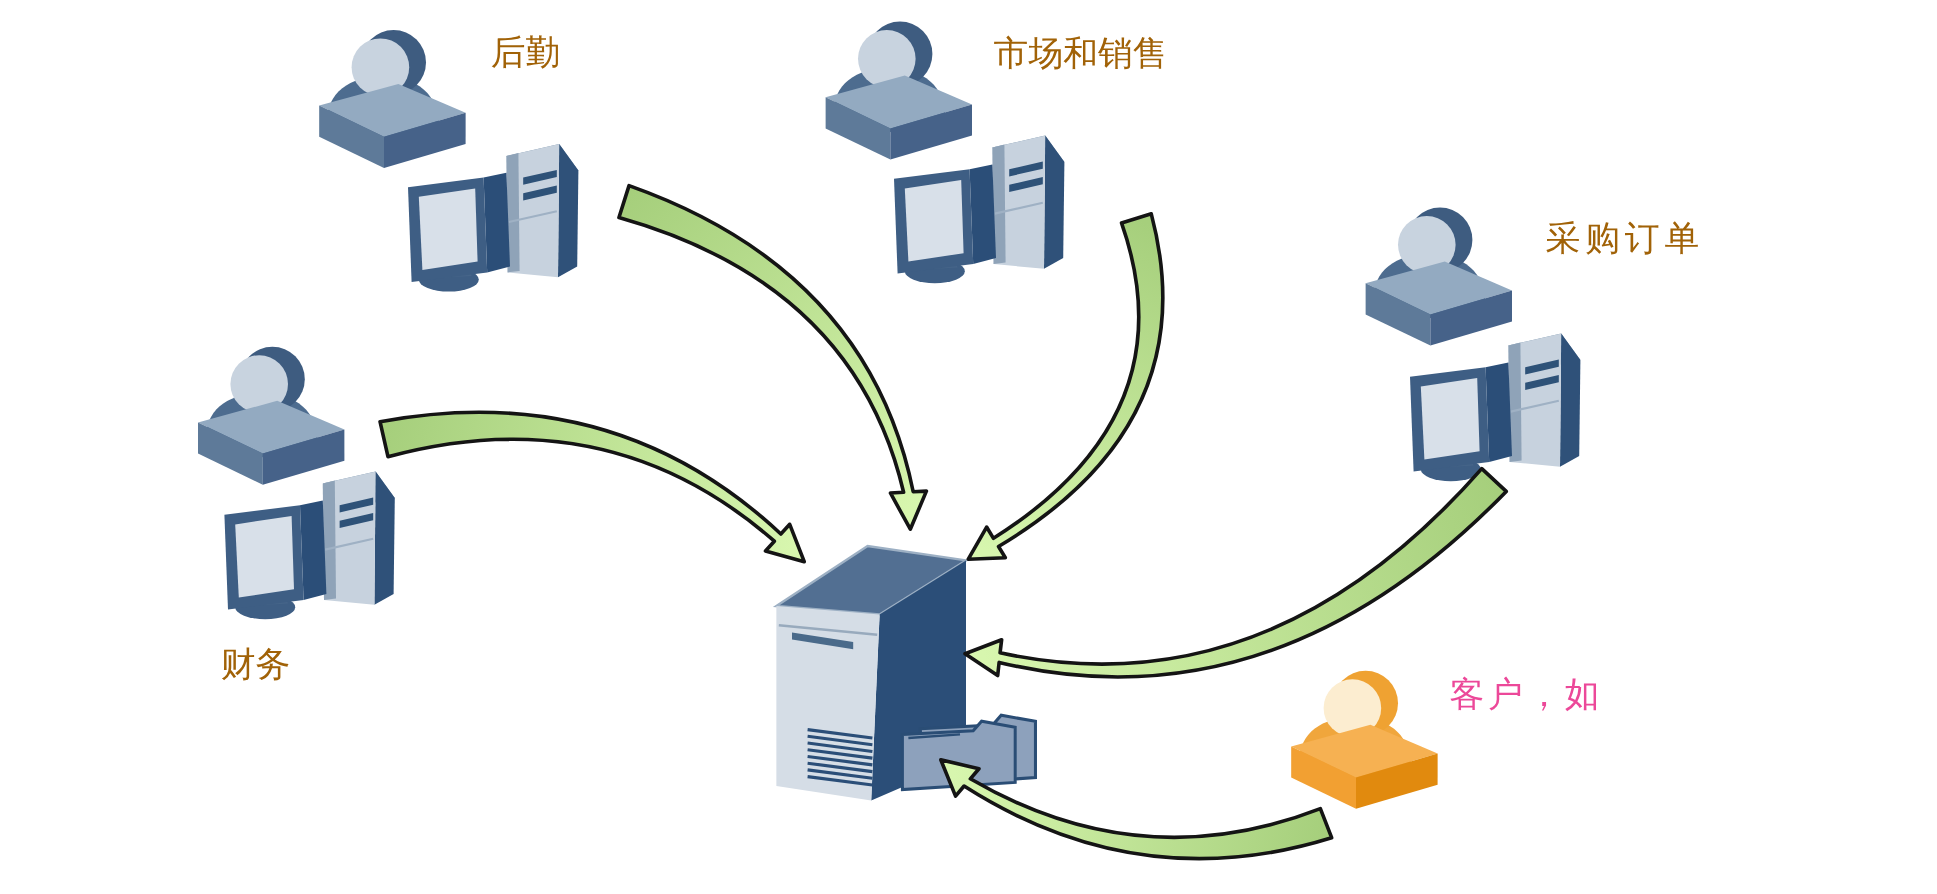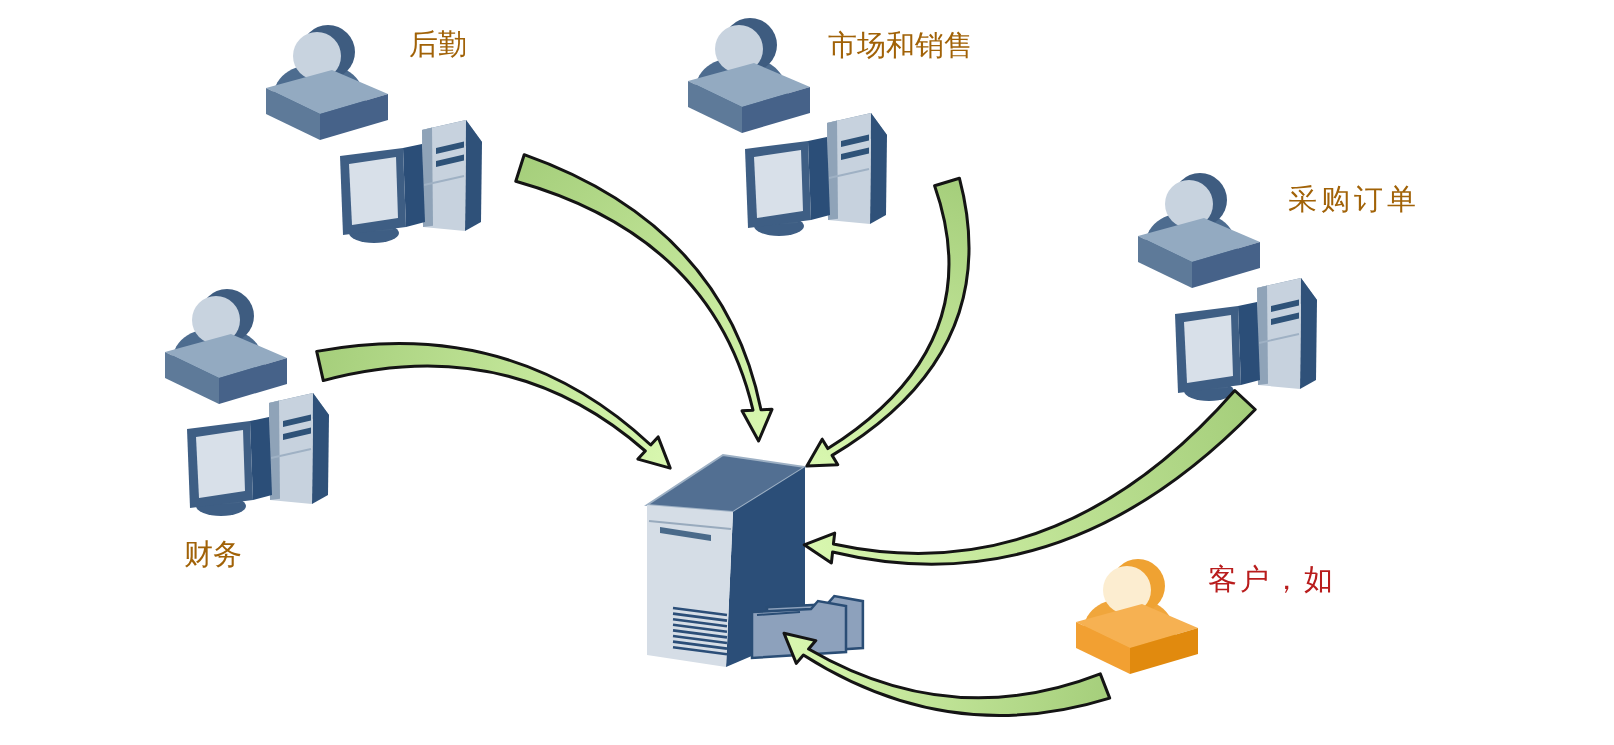--- a/index.html
+++ b/index.html
@@ -16,21 +16,21 @@
     font-size:29px;
     color:#a16207;
     white-space:nowrap;
     line-height:1.2;
     font-family:Liberation Serif, serif;
   }
   .dept-label.spaced{letter-spacing:4px;}
   #customer-label{
     position:absolute;
     font-size:29px;
-    color:#b91c1c;
+    color:#ec4899;
     line-height:37px;
     white-space:nowrap;
     text-align:center;
   }
   #customer-label .cjk{letter-spacing:3px;}
   
   .person-blue{
     --p-dark:#3e5c80; --p-face:#c8d3df; --p-body:#4d6c8f;
     --p-top:#93aac1; --p-front:#5e7a99; --p-side:#466289;
   }

